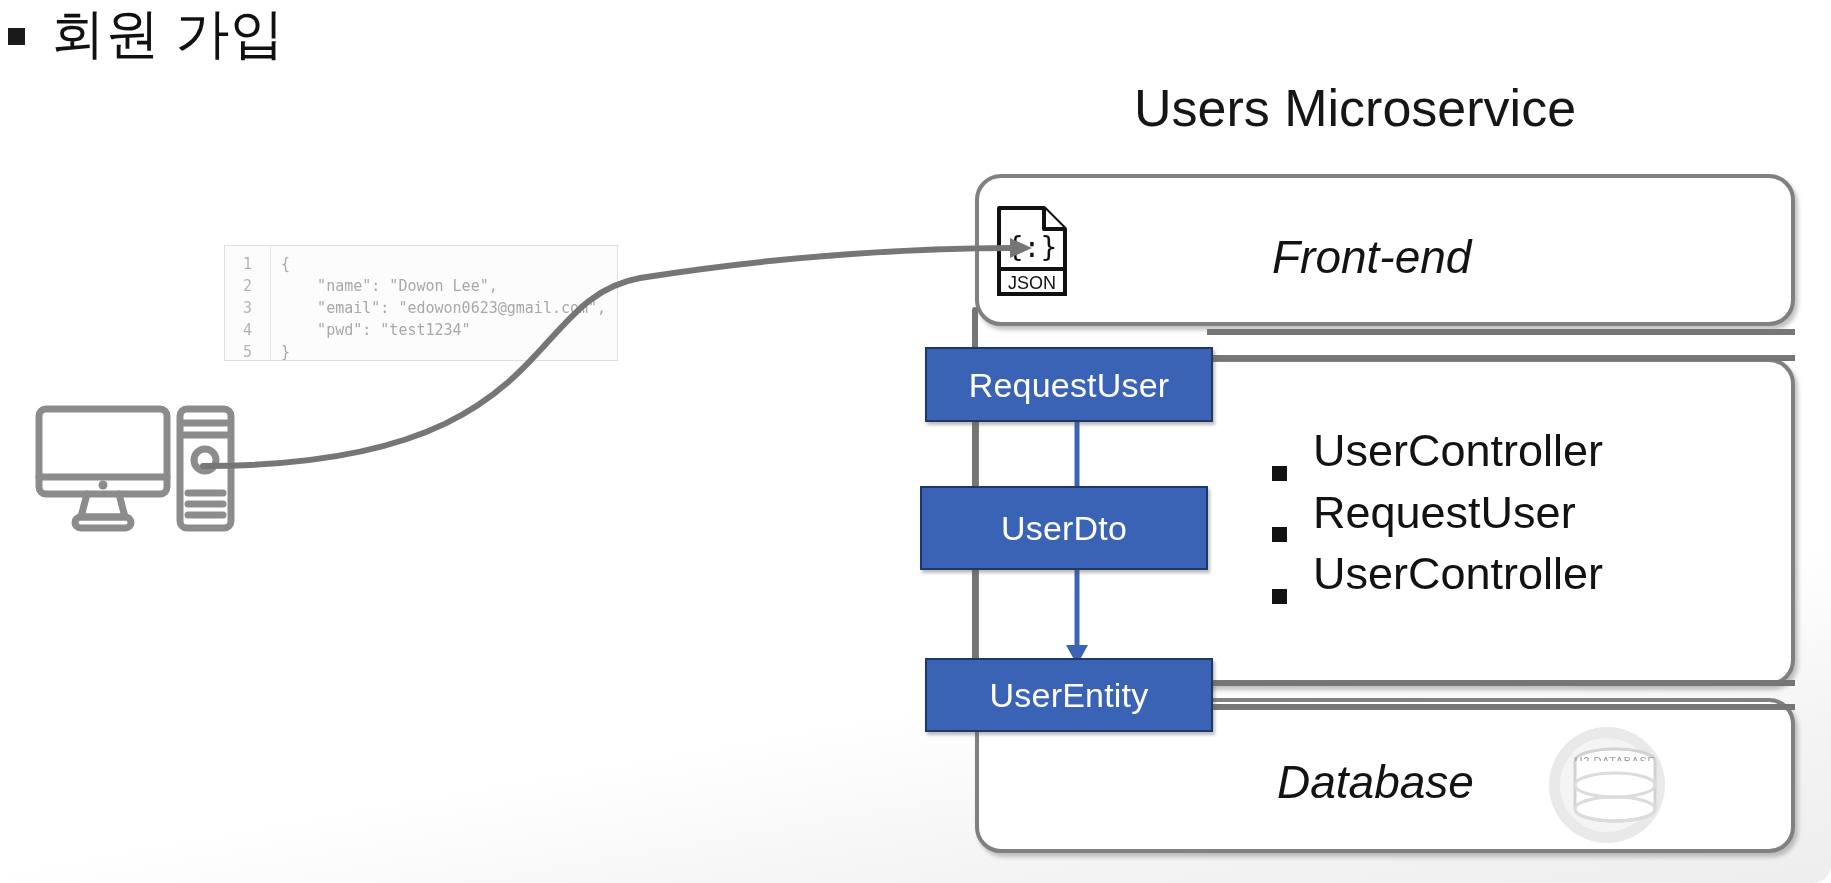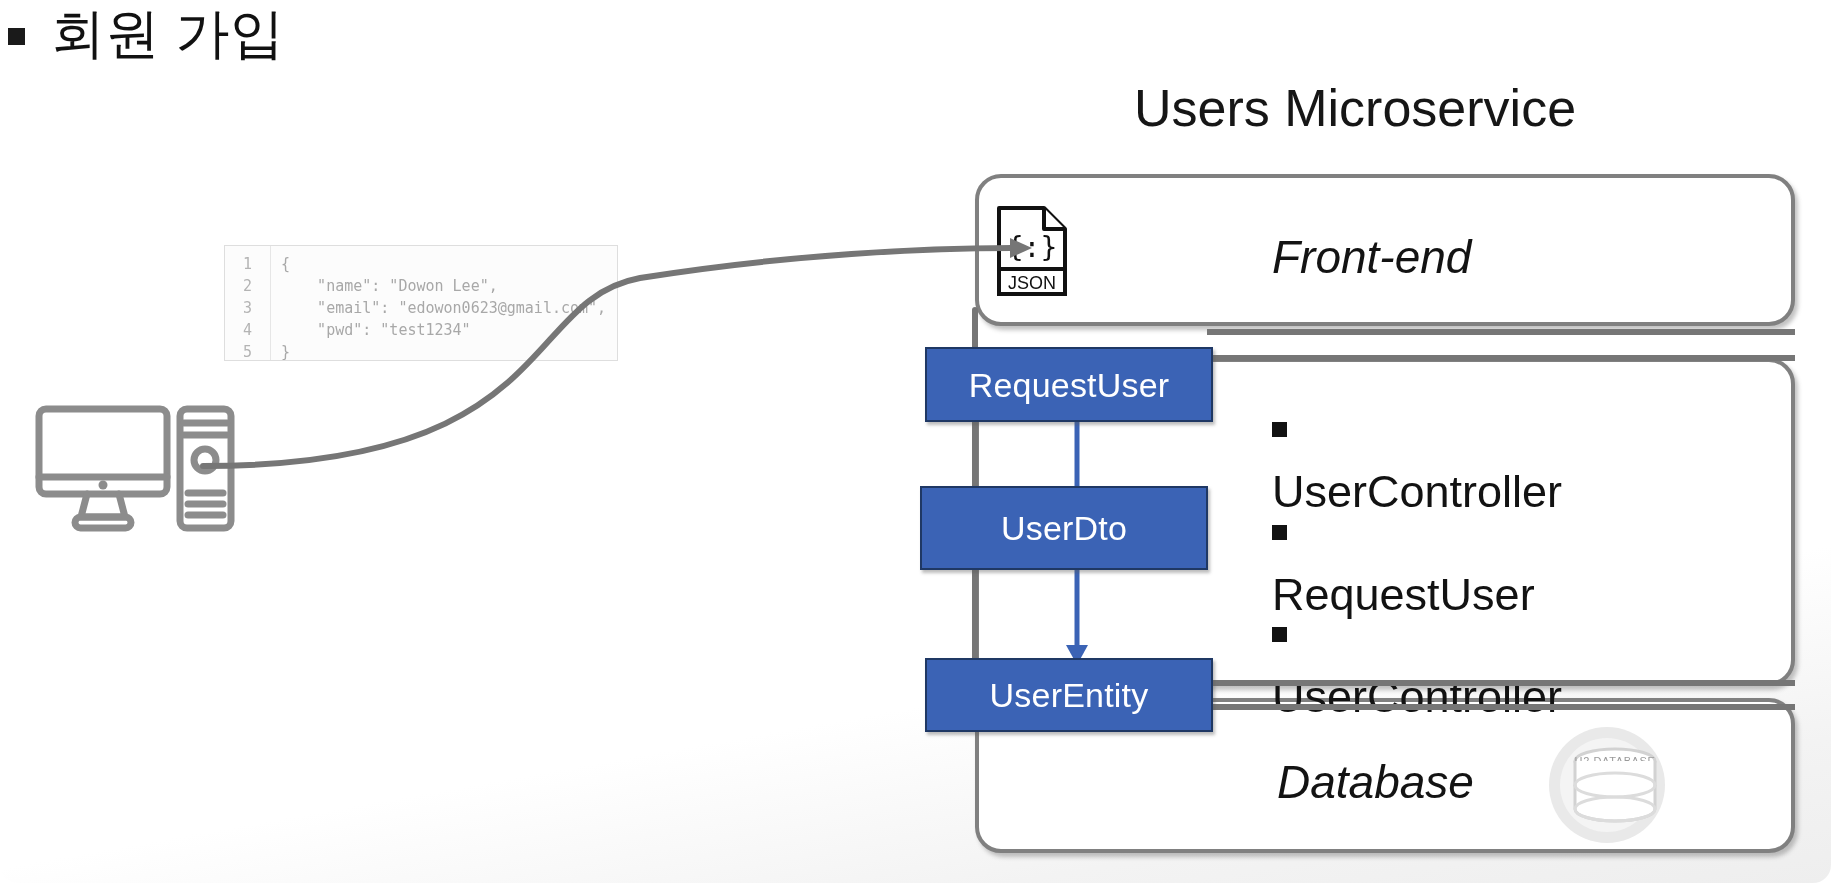--- a/index.html
+++ b/index.html
@@ -107,23 +107,22 @@
   .feature-list {
     position: absolute;
     left: 1272px;
     top: 422px;
     display: flex;
     flex-direction: column;
     gap: 3px;
   }
   .feature-item {
     display: flex;
-    align-items: flex-start;
+    align-items: flex-end;
     gap: 26px;
-    flex-direction: column;
   }
   .feature-bullet {
     width: 15px;
     height: 15px;
     background: #121212;
     flex: 0 0 auto;
   }
   .feature-text {
     font-size: 45px;
     line-height: 1.3;

